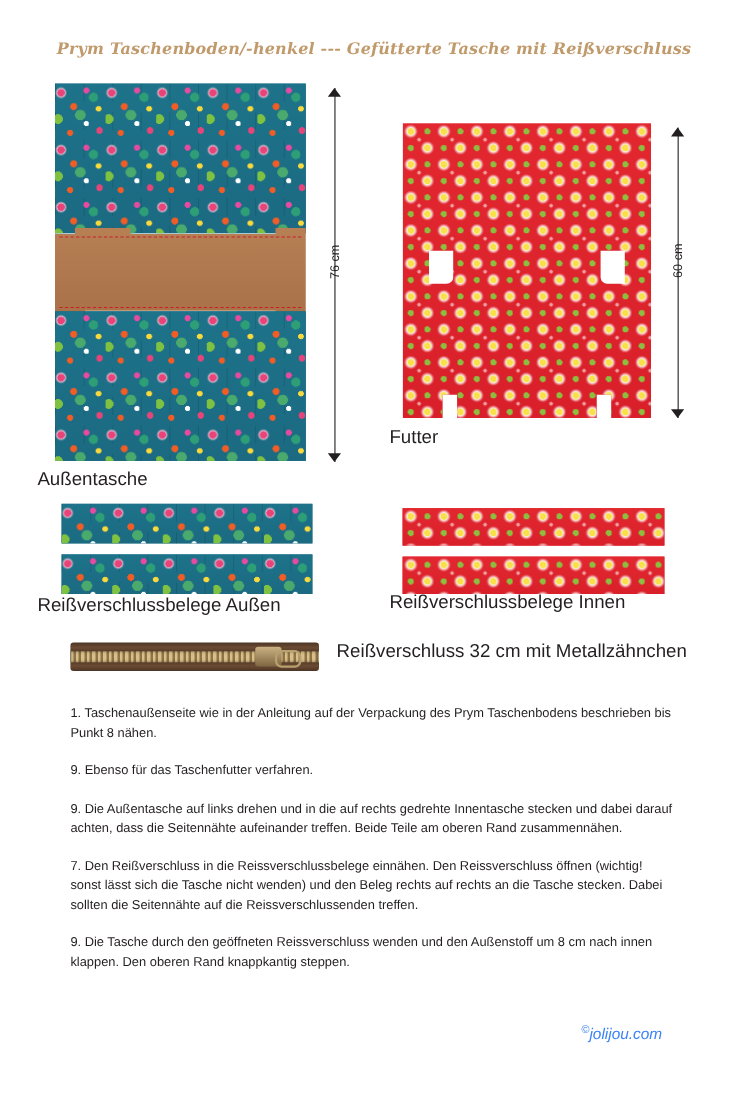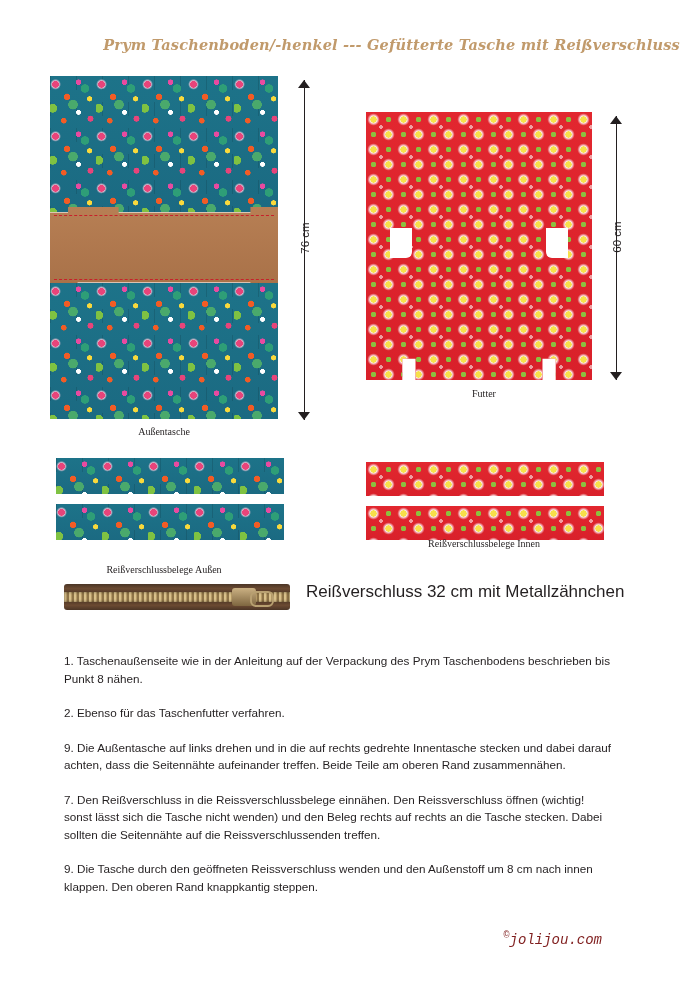--- a/index.html
+++ b/index.html
@@ -19,21 +19,21 @@
     position: absolute;
     inset: 0;
   }
 
   
   .title {
     position: absolute;
     top: 36px;
     left: 0;
     width: 680px;
-    text-align: right;
+    text-align: center;
     font-family: "DejaVu Serif", serif;
     font-weight: bold;
     font-style: italic;
     font-size: 14.5px;
     letter-spacing: 0.2px;
     color: #c19a6b;
   }
 
   
   .swatch {
@@ -180,29 +180,28 @@
   #measure-76 { left: 285px; top: 80px; height: 340px; }
   #measure-76 .line { height: 340px; }
   #measure-76 .label { top: 152px; }
   #measure-60 { left: 597px; top: 116px; height: 264px; }
   #measure-60 .line { height: 264px; }
   #measure-60 .label { top: 115px; }
 
   
   .caption {
     position: absolute;
-    font-size: 10px;
-    color: #231f20;
-    text-align: center;
+    font-size: 17px;
+    color: #231f20;
+    text-align: left;
     width: 260px;
-    font-family: Liberation Serif, serif;
   }
   #caption-outer { left: 34px; top: 426px; }
   #caption-lining { left: 354px; top: 388px; }
-  #caption-zipfacing-outer { left: 34px; top: 564px; }
+  #caption-zipfacing-outer { left: 34px; top: 540px; }
   #caption-zipfacing-inner { left: 354px; top: 538px; }
 
   
   .strip { position: absolute; }
   #facing-outer-1 { left: 56px; top: 458px; width: 228px; height: 36px; }
   #facing-outer-2 { left: 56px; top: 504px; width: 228px; height: 36px; }
   #facing-inner-1 { left: 366px; top: 462px; width: 238px; height: 34px; }
   #facing-inner-2 { left: 366px; top: 506px; width: 238px; height: 34px; }
 
   
@@ -261,32 +260,32 @@
   .instructions {
     position: absolute;
     left: 64px;
     top: 640px;
     width: 548px;
     font-size: 11.7px;
     line-height: 17.5px;
     color: #231f20;
   }
   .instructions p {
-    margin: 12px 0 17px 0;
+    margin: 0 0 17px 0;
   }
 
   
   #footer-logo {
     position: absolute;
     right: 78px;
     bottom: 52px;
-    font-family: Liberation Mono, monospace;
+    font-family: Liberation Sans, sans-serif;
     font-style: italic;
     font-size: 14px;
-    color: #7f1d1d;
+    color: #3b82f6;
   }
   #footer-logo .c {
     font-size: 10px;
     vertical-align: super;
   }
 </style>
 </head>
 <body>
 
 <div class="page">
@@ -337,21 +336,21 @@
     <div class="teeth"></div>
     <div class="slider"></div>
     <div class="pull"></div>
   </div>
   <div class="zipper-text">
     <div>Reißverschluss 32 cm mit Metallzähnchen</div>
   </div>
 
   <div class="instructions">
     <p>1. Taschenaußenseite wie in der Anleitung auf der Verpackung des Prym Taschenbodens beschrieben bis Punkt 8 nähen.</p>
-    <p>2. Ebenso für das Taschenfutter verfahren.</p>
+    <p>9. Ebenso für das Taschenfutter verfahren.</p>
     <p>9. Die Außentasche auf links drehen und in die auf rechts gedrehte Innentasche stecken und dabei darauf achten, dass die Seitennähte aufeinander treffen. Beide Teile am oberen Rand zusammennähen.</p>
     <p>7. Den Reißverschluss in die Reissverschlussbelege einnähen. Den Reissverschluss öffnen (wichtig! sonst lässt sich die Tasche nicht wenden) und den Beleg rechts auf rechts an die Tasche stecken. Dabei sollten die Seitennähte auf die Reissverschlussenden treffen.</p>
     <p>9. Die Tasche durch den geöffneten Reissverschluss wenden und den Außenstoff um 8 cm nach innen klappen. Den oberen Rand knappkantig steppen.</p>
   </div>
 
   <div id="footer-logo">
     <span class="c">©</span><span>jolijou</span><span>.com</span>
   </div>
 
 </div>

